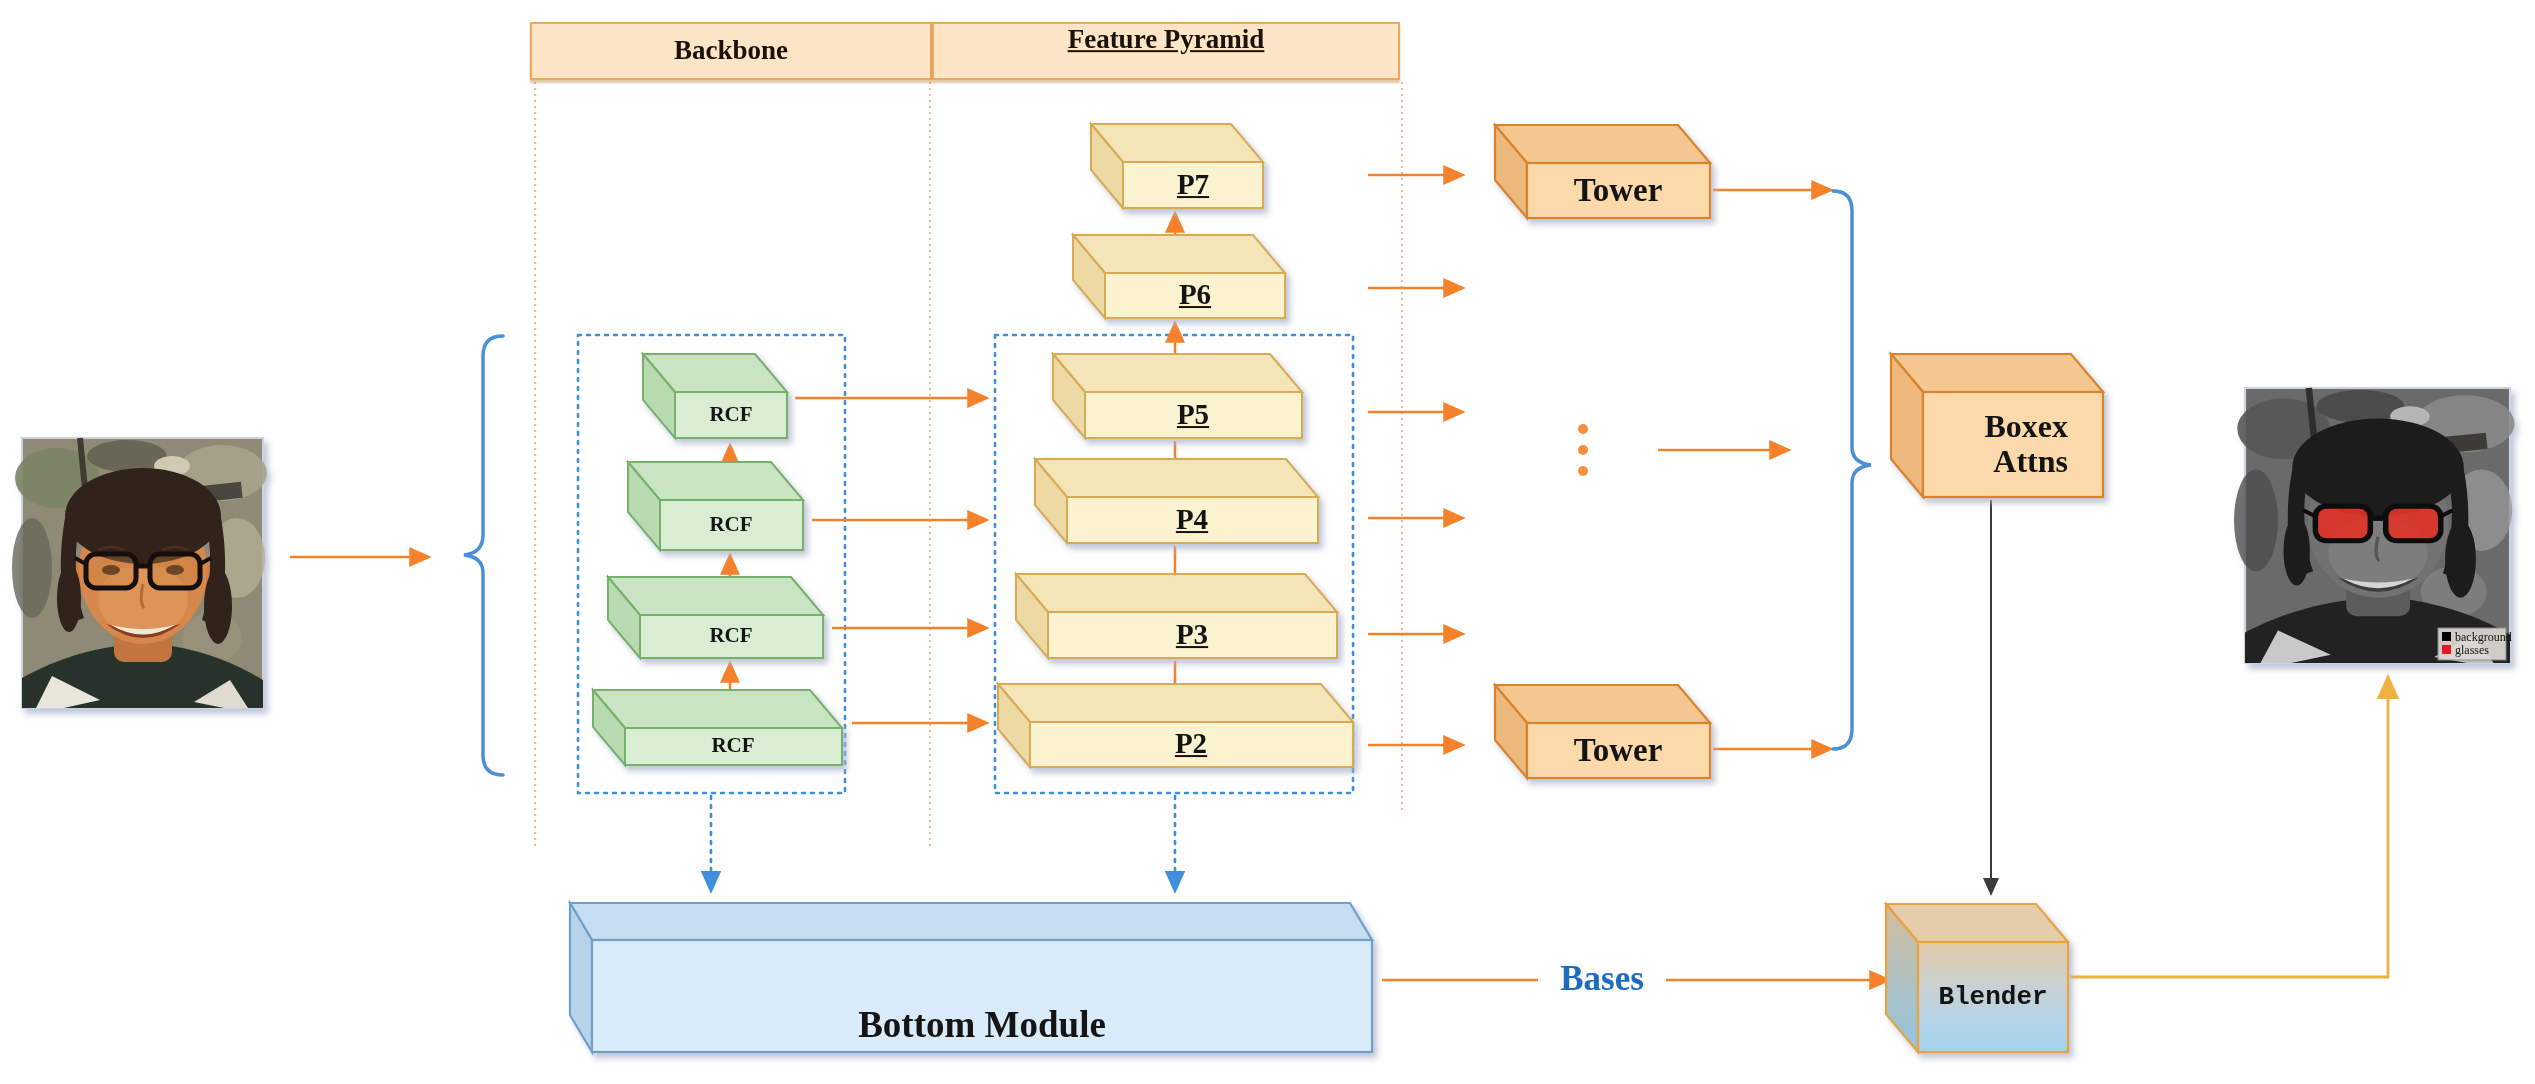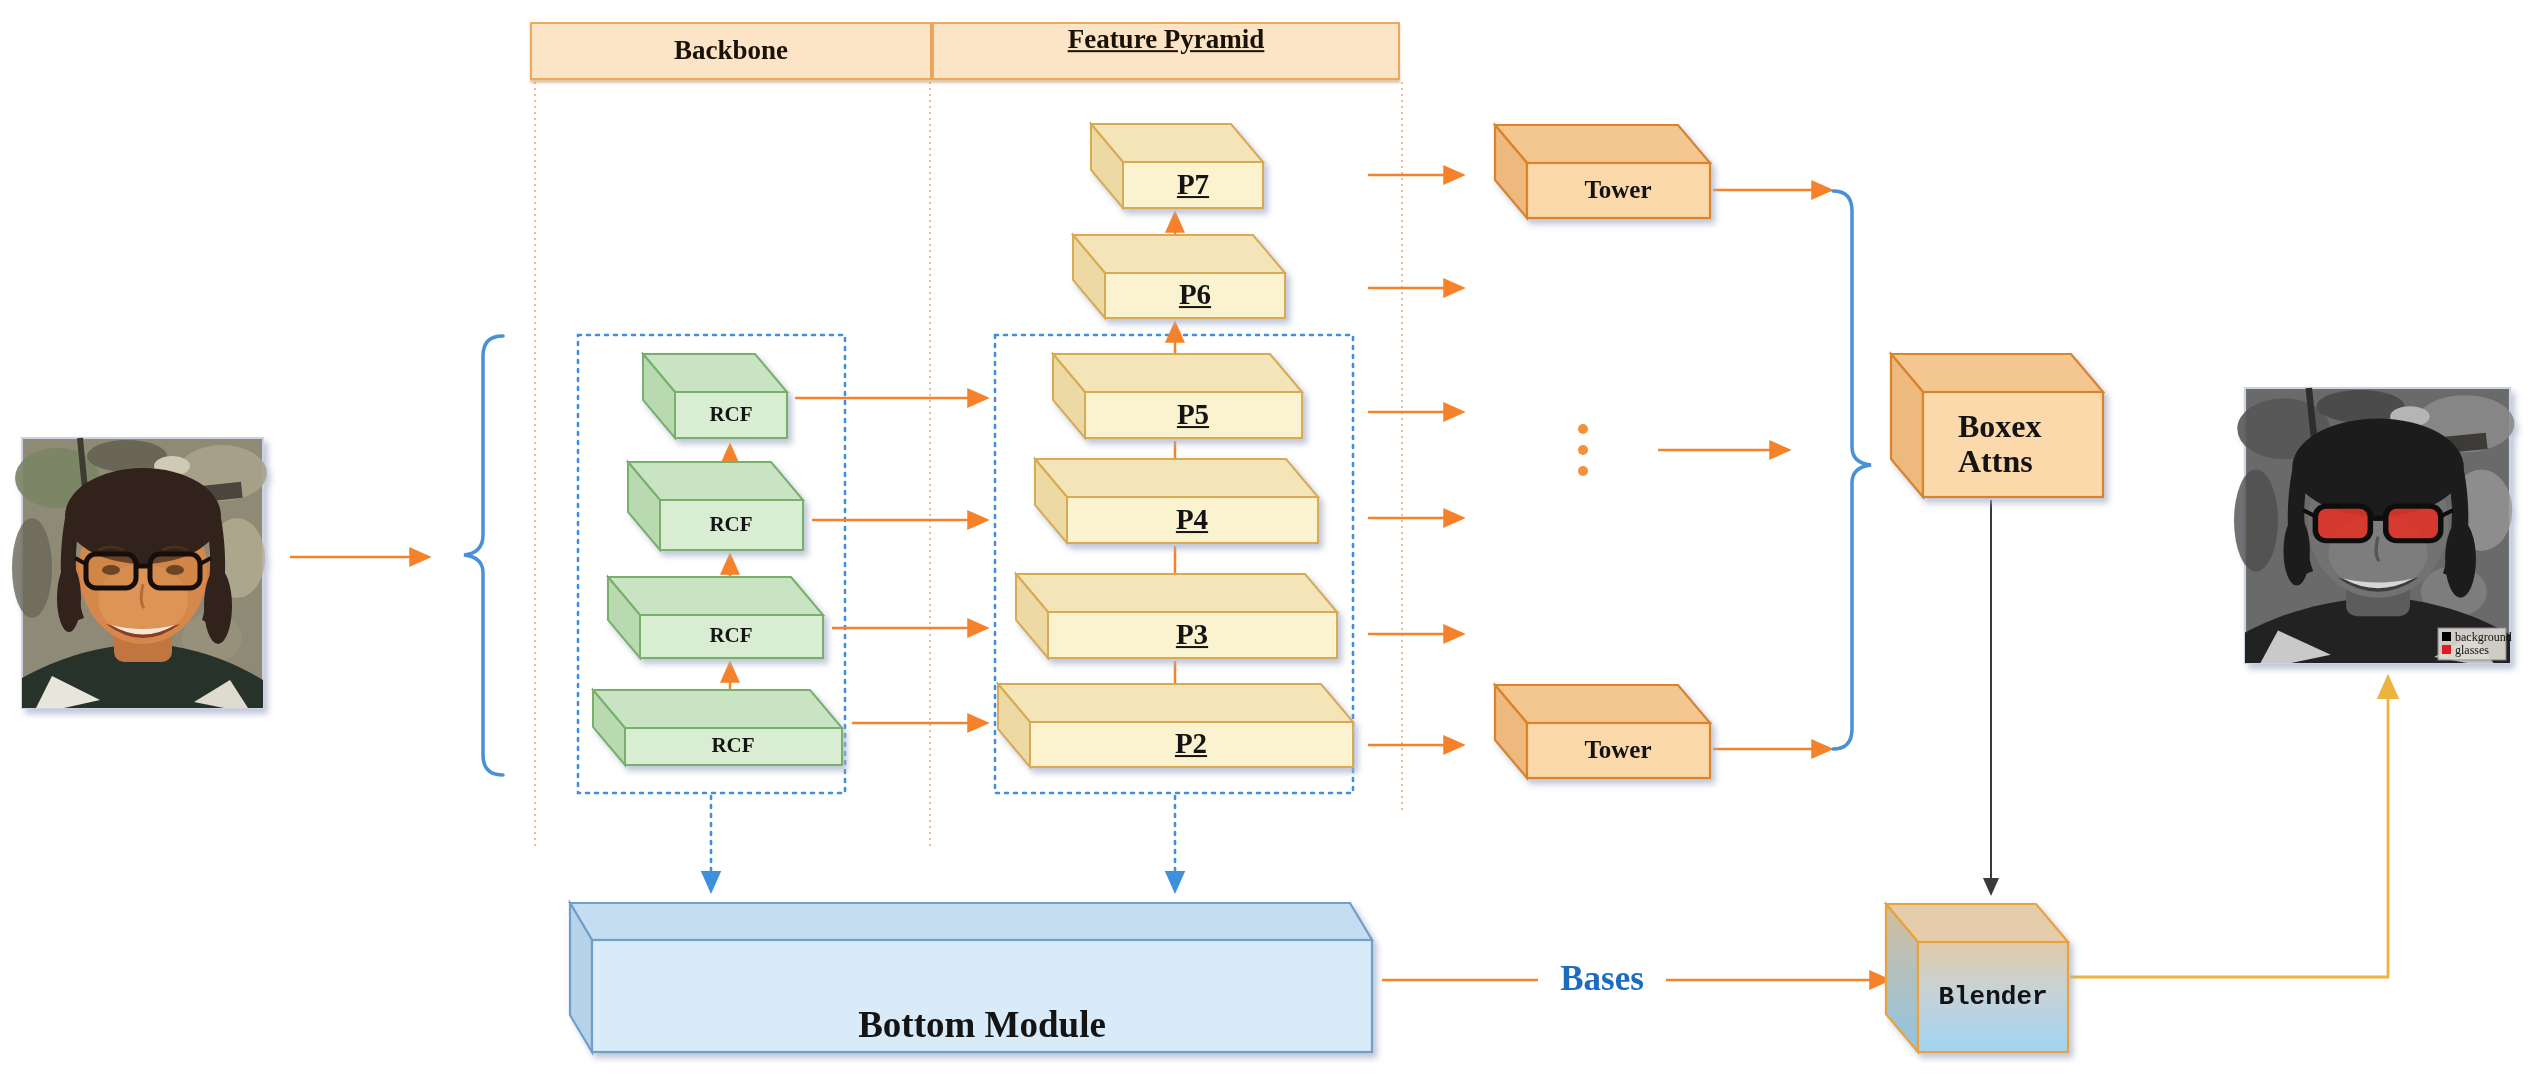--- a/index.html
+++ b/index.html
@@ -1,25 +1,25 @@
 <!DOCTYPE html>
 <html><head>
 <meta charset="utf-8">
 <style>
   html,body{margin:0;padding:0;background:#fff;}
   .canvas{position:relative;width:2535px;height:1084px;background:#fff;overflow:hidden;
           font-family:"Liberation Serif",serif;}
   svg{position:absolute;left:0;top:0;}
   .labels{position:absolute;left:0;top:0;width:100%;height:100%;pointer-events:none;}
   .lbl{position:absolute;transform:translate(-50%,-50%);font-weight:700;color:#141414;
-       white-space:nowrap;text-align:left;line-height:1.1;}
+       white-space:nowrap;text-align:right;line-height:1.1;}
   .hdr{font-size:27px;color:#1a1208;}
   .rcf{font-size:21px;}
   .plv{font-size:29px;text-decoration:underline;}
-  .twr{font-size:25px;}
+  .twr{font-size:33px;}
   .bxa{font-size:32px;white-space:normal;width:110px;}
   .btm{font-size:37px;margin-top:29px;}
   .bld{font-size:26px;font-family:Liberation Mono, monospace;}
   .bas{font-size:35px;color:#1c6bc0;}
   .lgd{font-family:Liberation Serif, serif;font-size:12px;font-weight:400;color:#111;
        transform:translate(0,-50%);white-space:nowrap;}
   .hcell{position:absolute;top:22px;height:58px;background:#fce5c6;border:2px solid #eda85e;
          box-sizing:border-box;box-shadow:0 3px 2px rgba(190,130,60,.45);}
 </style>
 </head>

